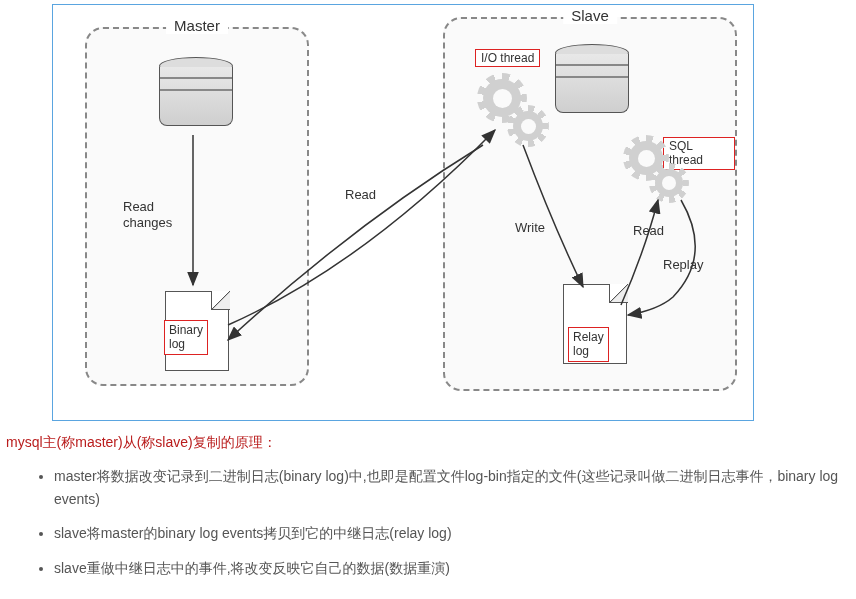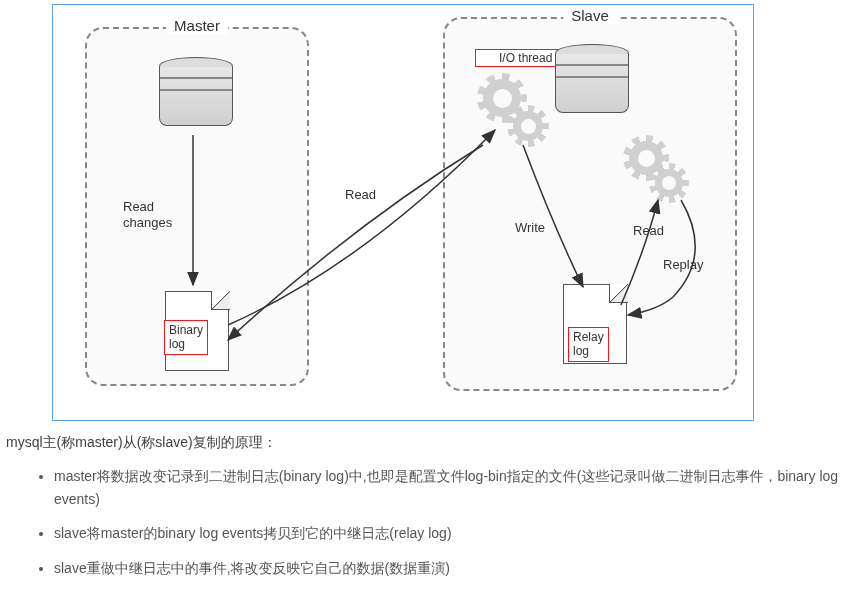--- a/index.html
+++ b/index.html
@@ -18,35 +18,35 @@
 .gear:before{content:"";position:absolute;inset:-6px;border-radius:50%;background:repeating-conic-gradient(#d0d0d0 0deg 20deg,transparent 20deg 40deg)}
 .gear:after{content:"";position:absolute;inset:25%;border-radius:50%;background:#fafafa}
 .io-gear1{width:38px;height:38px;left:38px;top:60px}
 .io-gear2{width:30px;height:30px;left:68px;top:92px}
 .sql-gear1{width:34px;height:34px;left:184px;top:122px}
 .sql-gear2{width:28px;height:28px;left:210px;top:150px}
 .doc{position:absolute;width:62px;height:78px;background:#fff;border:1.5px solid #555}
 .doc:before{content:"";position:absolute;right:-1.5px;top:-1.5px;width:18px;height:18px;background:linear-gradient(135deg,#fff 49%,#555 50% 52%,#eee 53%);border-left:1.5px solid #555;border-bottom:1.5px solid #555}
 .binlog-doc{left:78px;top:262px}
 .relay-doc{left:118px;top:265px}
-.box{position:absolute;border:1.5px solid #d22;background:#fff;padding:1px 23px;font-size:12px;color:#333;line-height:1.2}
+.box{position:absolute;border:1.5px solid #d22;background:#fff;padding:1px 5px;font-size:12px;color:#333;line-height:1.2}
 .io-box{left:30px;top:30px}
 .sql-box{left:218px;top:118px}
 .binlog-box{left:-2px;top:28px;padding:2px 4px}
 .relay-box{left:4px;top:42px;padding:2px 4px}
 .lbl{position:absolute;font-size:13px;color:#333;line-height:1.2}
 .data-changes{left:36px;top:170px;width:60px}
 .read-lbl{left:292px;top:182px}
 .write-lbl{left:462px;top:215px}
 .read2-lbl{left:580px;top:218px}
 .replay-lbl{left:610px;top:252px}
 svg.arrows{position:absolute;left:0;top:0;width:700px;height:415px;pointer-events:none}
 .bullets{margin:10px 0 0 0;padding:0 0 0 50px}
 .bullets li{margin:12px 0;line-height:1.6;color:#555}
-.intro{margin:10px 0 6px 2px;color:#404040;line-height:1.6}
+.intro{margin:10px 0 6px 2px;color:#b91c1c;line-height:1.6}
 .wm{position:absolute;color:#e8e8e8;font-size:28px;font-weight:bold;pointer-events:none}
 </style>
 </head>
 <body>
 
 <div class="diagram">
   <div class="wm" style="left:420px;top:260px">黑马程序员</div>
 
   <div class="panel master-panel">
     <div class="panel-title">Master</div>
@@ -70,20 +70,21 @@
     <div class="box io-box">I/O thread</div>
     <div class="gear io-gear1"></div>
     <div class="gear io-gear2"></div>
     <div class="db slave-db">
       <div class="db-top"></div>
         <div class="db-body">
           <div class="db-line" style="top:10px"></div>
           <div class="db-line" style="top:22px"></div>
         </div>
     </div>
+    <div class="box sql-box">SQL thread</div>
     <div class="gear sql-gear1"></div>
     <div class="gear sql-gear2"></div>
     <div class="doc relay-doc">
       <div class="box relay-box" style="white-space:pre-line">Relay
 log</div>
     </div>
   </div>
 
   <div class="lbl read-lbl">Read</div>
   <div class="lbl write-lbl">Write</div>

